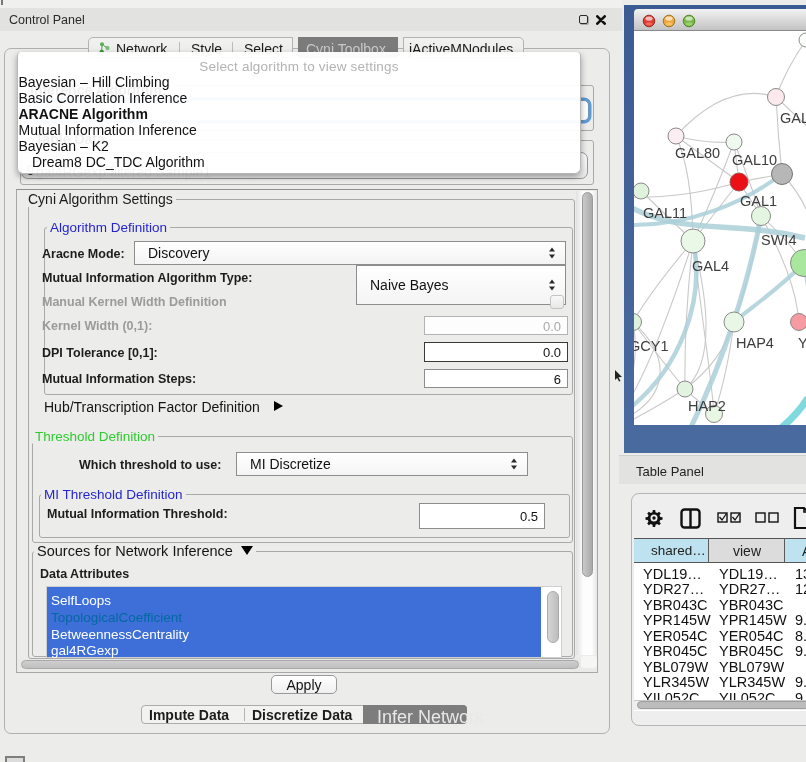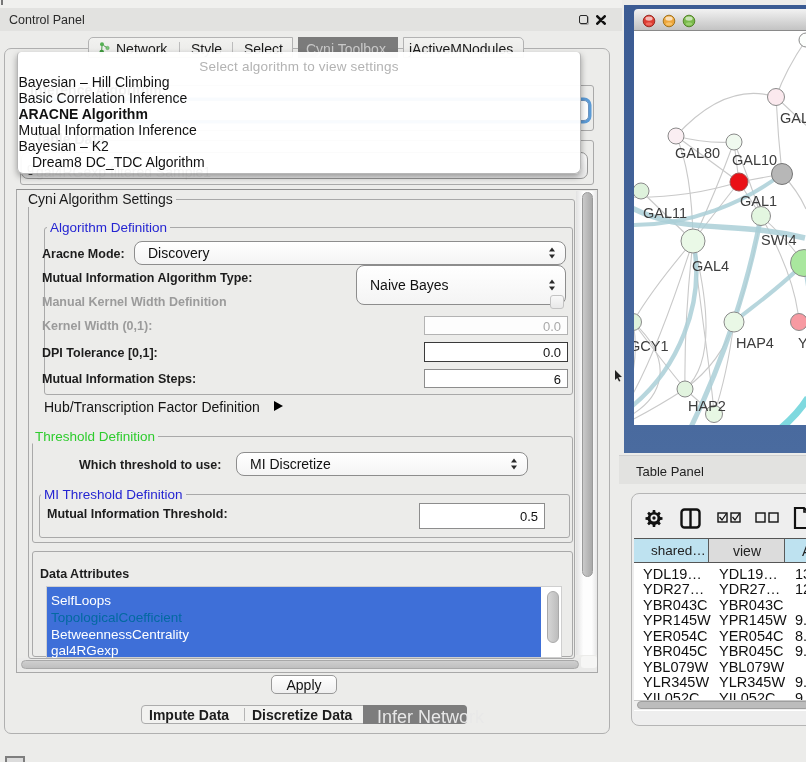--- a/index.html
+++ b/index.html
@@ -2,21 +2,21 @@
 <html><head>
 <meta charset="utf-8">
 <style>
 *{margin:0;padding:0;box-sizing:border-box}
 html,body{width:806px;height:762px;overflow:hidden}
 body{font-family:"Liberation Sans",sans-serif;background:#ececea}
 #page{position:relative;width:806px;height:762px;background:#ececea;overflow:hidden}
 .abs{position:absolute}
 .lbl{position:absolute;font-size:12.5px;font-weight:bold;color:#1d1d1d;white-space:nowrap}
 .glbl{position:absolute;font-size:12.5px;font-weight:bold;color:#9b9b9b;white-space:nowrap}
-.combo{position:absolute;background:linear-gradient(#ffffff,#f4f4f4);border:1px solid #8d8d8d;border-radius:8px;font-size:14px;color:#111}
+.combo{position:absolute;background:linear-gradient(#ffffff,#f4f4f4);border:1px solid #8d8d8d;border-radius:0;font-size:14px;color:#111}
 .combo .tx{position:absolute;left:13px;top:50%;transform:translateY(-50%);white-space:nowrap}
 .spin{position:absolute;right:10px;top:50%;transform:translateY(-50%);width:6px;height:11px}
 .spin:before{content:"";position:absolute;left:0;top:0;border-left:3px solid transparent;border-right:3px solid transparent;border-bottom:4.5px solid #2a2a2a}
 .spin:after{content:"";position:absolute;left:0;bottom:0;border-left:3px solid transparent;border-right:3px solid transparent;border-top:4.5px solid #2a2a2a}
 .field{position:absolute;background:#fff;border:1px solid #8d8d8d;font-size:13px;color:#111;text-align:right;padding-right:6px}
 .field span{position:absolute;right:6px;top:50%;transform:translateY(-50%)}
 .gbox{position:absolute;border:1px solid #a9a9a9;border-radius:3px}
 .gcap{position:absolute;background:#ececea;padding:0 3px;white-space:nowrap;transform:translateY(-50%)}
 .item{position:absolute;font-size:13.5px;color:#111;white-space:nowrap;transform:translateY(-50%)}
 </style>
@@ -109,20 +109,21 @@
       <span class="spin"></span>
     </div>
   <div class="gbox" style="left:39px;top:494px;width:531px;height:44px"></div>
   <div class="gcap" style="left:41px;top:494px;font-size:13.5px;color:#2525d2">MI Threshold Definition</div>
   <div class="lbl" style="left:47px;top:507px">Mutual Information Threshold:</div>
   <div class="field" style="left:419px;top:503px;width:126px;height:26px">
       <span>0.5</span>
     </div>
 
   <div class="gbox" style="left:32px;top:551px;width:541px;height:106px"></div>
+  <div class="gcap" style="left:34px;top:551px;font-size:14.5px;color:#141414">Sources for Network Inference <span style="display:inline-block;width:0;height:0;border-left:6.5px solid transparent;border-right:6.5px solid transparent;border-top:9px solid #000;vertical-align:1px;margin-left:4px"></span></div>
   <div class="lbl" style="left:40px;top:567px;font-size:12.5px">Data Attributes</div>
   <div class="abs" style="left:46px;top:586px;width:516px;height:72px;background:#fff;border:1px solid #cfcfcf"></div>
   <div class="abs" style="left:47px;top:587px;width:494px;height:70px;background:#3e6fd8"></div>
   <div class="item" style="left:51px;top:600px;color:#fff">SelfLoops</div>
   <div class="item" style="left:51px;top:617px;color:#0369a1">TopologicalCoefficient</div>
   <div class="item" style="left:51px;top:634px;color:#fff">BetweennessCentrality</div>
   <div class="item" style="left:51px;top:650px;color:#fff">gal4RGexp</div>
   <div class="abs" style="left:547px;top:591px;width:12px;height:52px;background:linear-gradient(90deg,#d6d6d6,#bdbdbd);border:1px solid #aaa;border-radius:6px"></div>
 
   <div class="abs" style="left:271px;top:675px;width:66px;height:19px;background:linear-gradient(#ffffff,#efefef);border:1px solid #999;border-radius:5px;text-align:center;font-size:14px;color:#111;line-height:18px">Apply</div>

